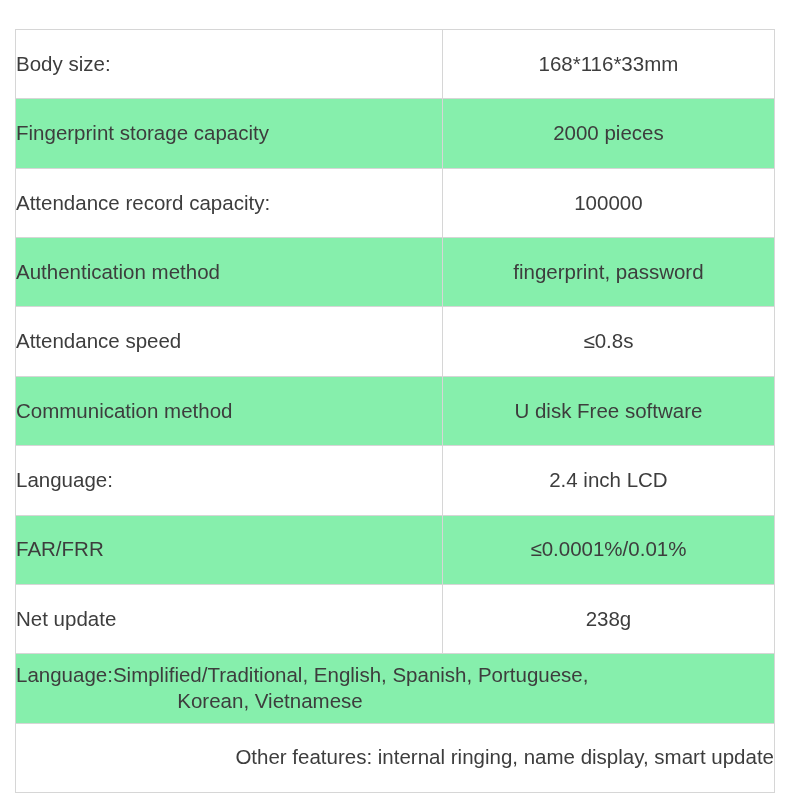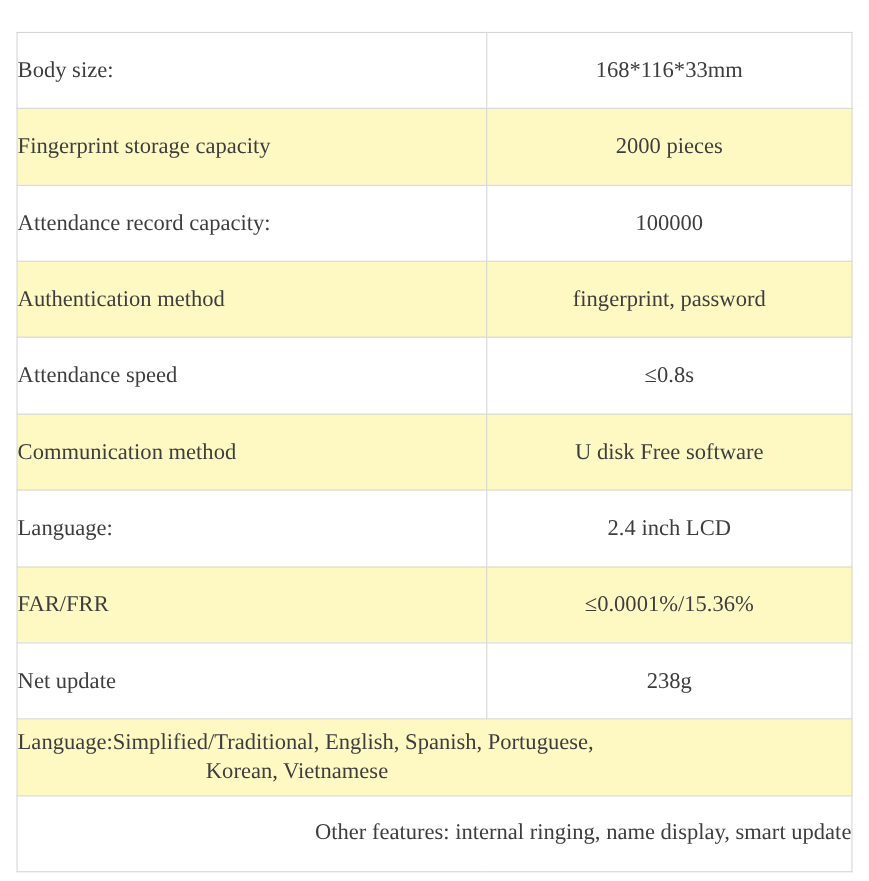--- a/index.html
+++ b/index.html
@@ -38,21 +38,20 @@
 
   table.spec-table td {
     border: 1px solid #d6d6d6;
     font-size: 20.5px;
     color: #3d3d3d;
     font-weight: 400;
     line-height: 1.30;
     padding: 0 0 0 0;
     vertical-align: middle;
     box-sizing: border-box;
-    font-family: Liberation Serif, serif;
   }
 
   td.label-cell {
     width: 383px;
     text-align: left;
     padding-left: 16px;
   }
 
   td.value-cell {
     width: 298px;
@@ -74,21 +73,21 @@
   td.wide-cell .lang-line-2 {
     display: block;
     padding-right: 250px;
   }
 
   td.wide-cell.features {
     text-align: right;
   }
 
   tr.shaded td {
-    background: #fef9c3;
+    background: #86efac;
   }
   tr.plain td {
     background: #ffffff;
   }
 
   tr.lang-row {
     height: 96px;
   }
   tr.features-row {
     height: 62px;
@@ -131,21 +130,21 @@
         <td class="value-cell">U disk Free software</td>
       </tr>
 
       <tr class="plain">
         <td class="label-cell">Language:</td>
         <td class="value-cell">2.4 inch LCD</td>
       </tr>
 
       <tr class="shaded">
         <td class="label-cell">FAR/FRR</td>
-        <td class="value-cell">≤0.0001%/15.36%</td>
+        <td class="value-cell">≤0.0001%/0.01%</td>
       </tr>
 
       <tr class="plain">
         <td class="label-cell">Net update</td>
         <td class="value-cell">238g</td>
       </tr>
 
       <tr class="shaded lang-row">
         <td class="wide-cell" colspan="2">
           <span class="lang-line-1">Language:Simplified/Traditional, English, Spanish, Portuguese,</span>

